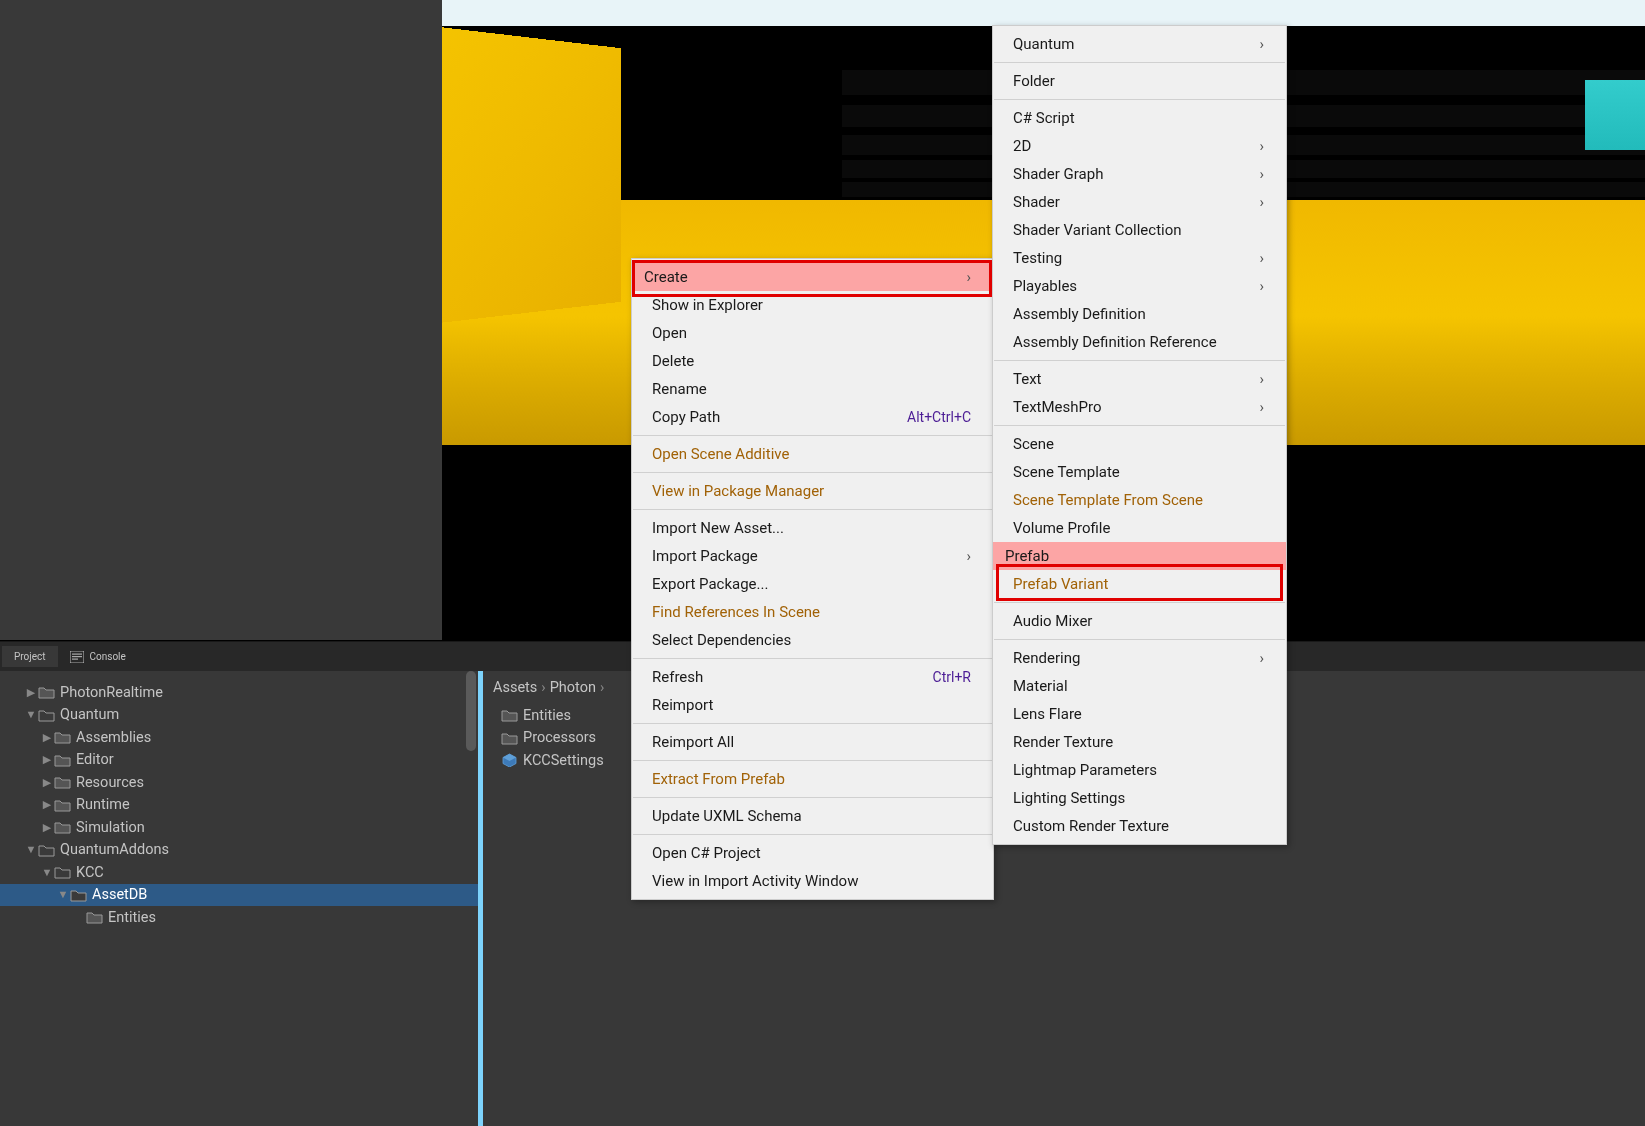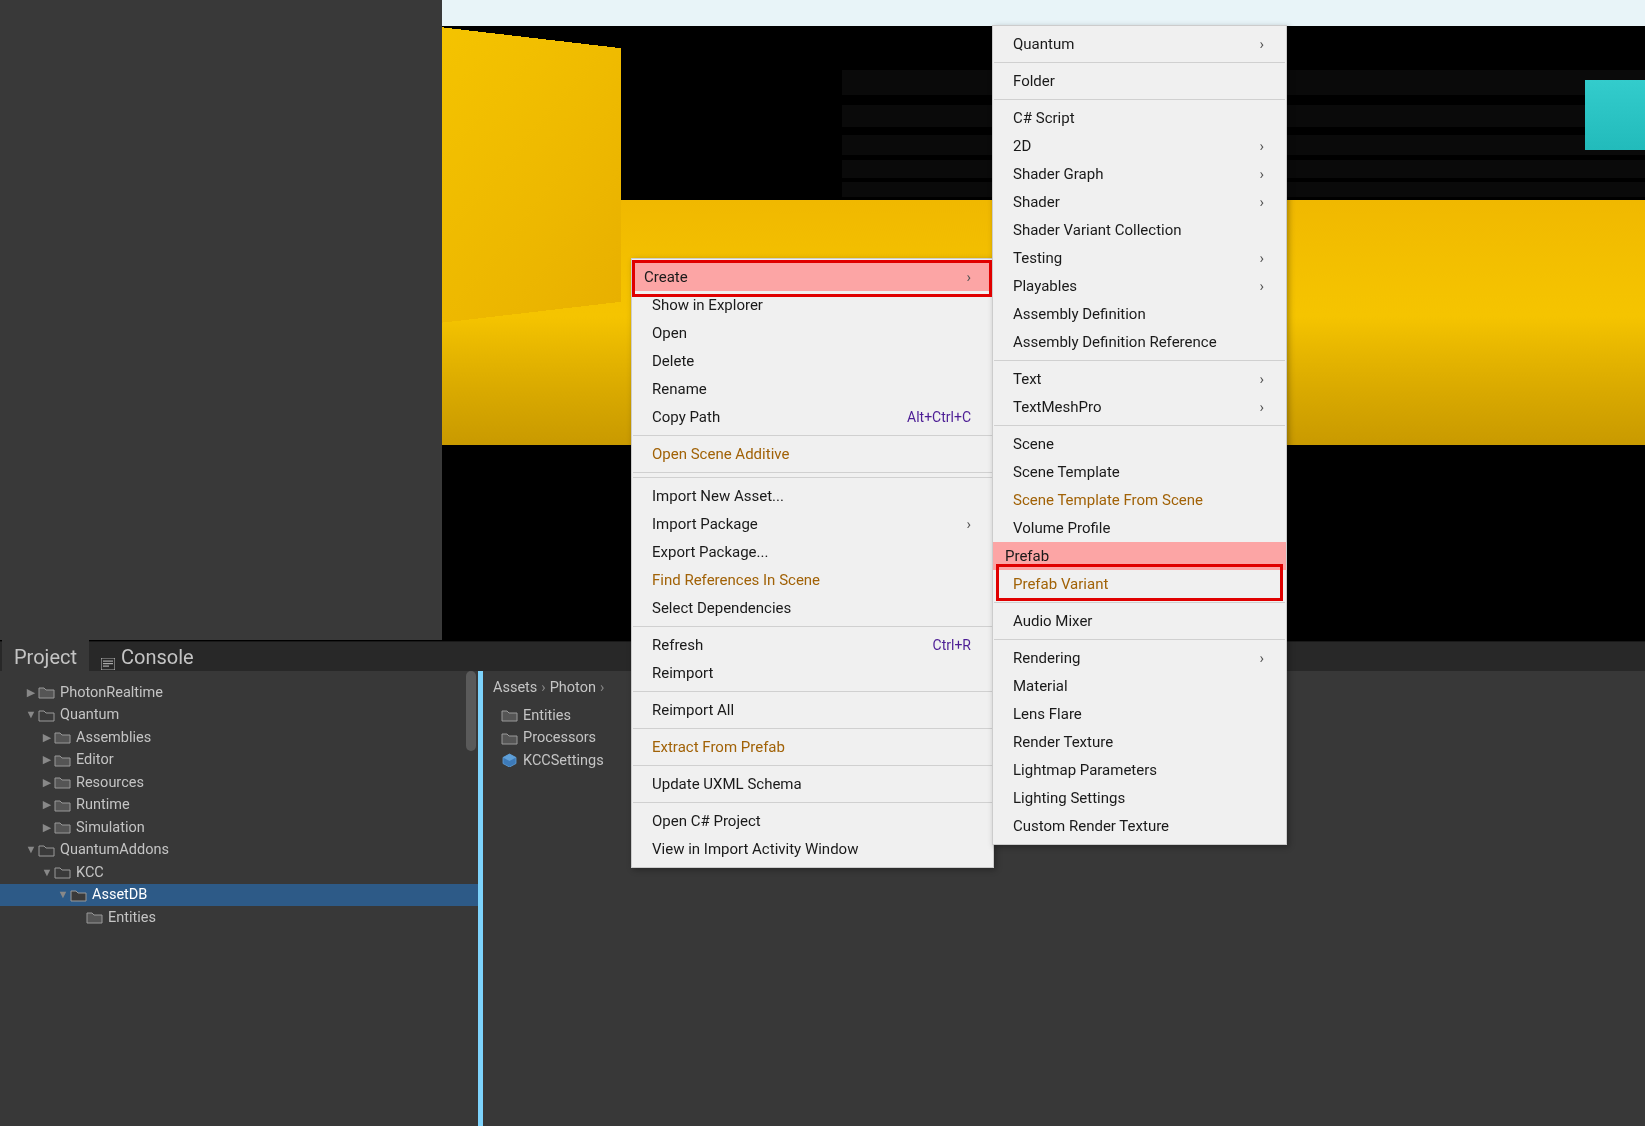--- a/index.html
+++ b/index.html
@@ -36,21 +36,21 @@
 
   .left-panel {
     position: absolute; left: 0; top: 0; width: 442px; height: 640px;
     background: #393939;
   }
 
   .bottom-tabs {
     position: absolute; left: 0; top: 641px; right: 0; height: 30px;
     background: #282828; border-top: 1px solid #191919;
     display: flex; align-items: center; padding-left: 2px;
-    color: #c4c4c4; font-size: 20px;
+    color: #c4c4c4; font-size: 10px;
   }
   .tab { padding: 5px 12px; display:flex; align-items:center; gap:6px; cursor:pointer;}
   .tab.active { background: #383838; }
   .tab-icon { width:14px; height:12px; display:inline-block; }
 
   .project-area {
     position: absolute; left: 0; top: 671px; right: 0; bottom: 0;
     background: #383838; color: #c4c4c4; font-size: 14.5px;
     display: flex;
   }
@@ -254,20 +254,23 @@
     </div>
     <div class="ctx-item">
       <span>Copy Path</span>
       <span class="shortcut">Alt+Ctrl+C</span>
     </div>
     <div class="ctx-sep"></div>
     <div class="ctx-item disabled">
       <span>Open Scene Additive</span>
     </div>
     <div class="ctx-sep"></div>
+    <div class="ctx-item disabled">
+      <span>View in Package Manager</span>
+    </div>
     <div class="ctx-sep"></div>
     <div class="ctx-item">
       <span>Import New Asset...</span>
     </div>
     <div class="ctx-item">
       <span>Import Package</span>
       <span class="chev">›</span>
     </div>
     <div class="ctx-item">
       <span>Export Package...</span>

